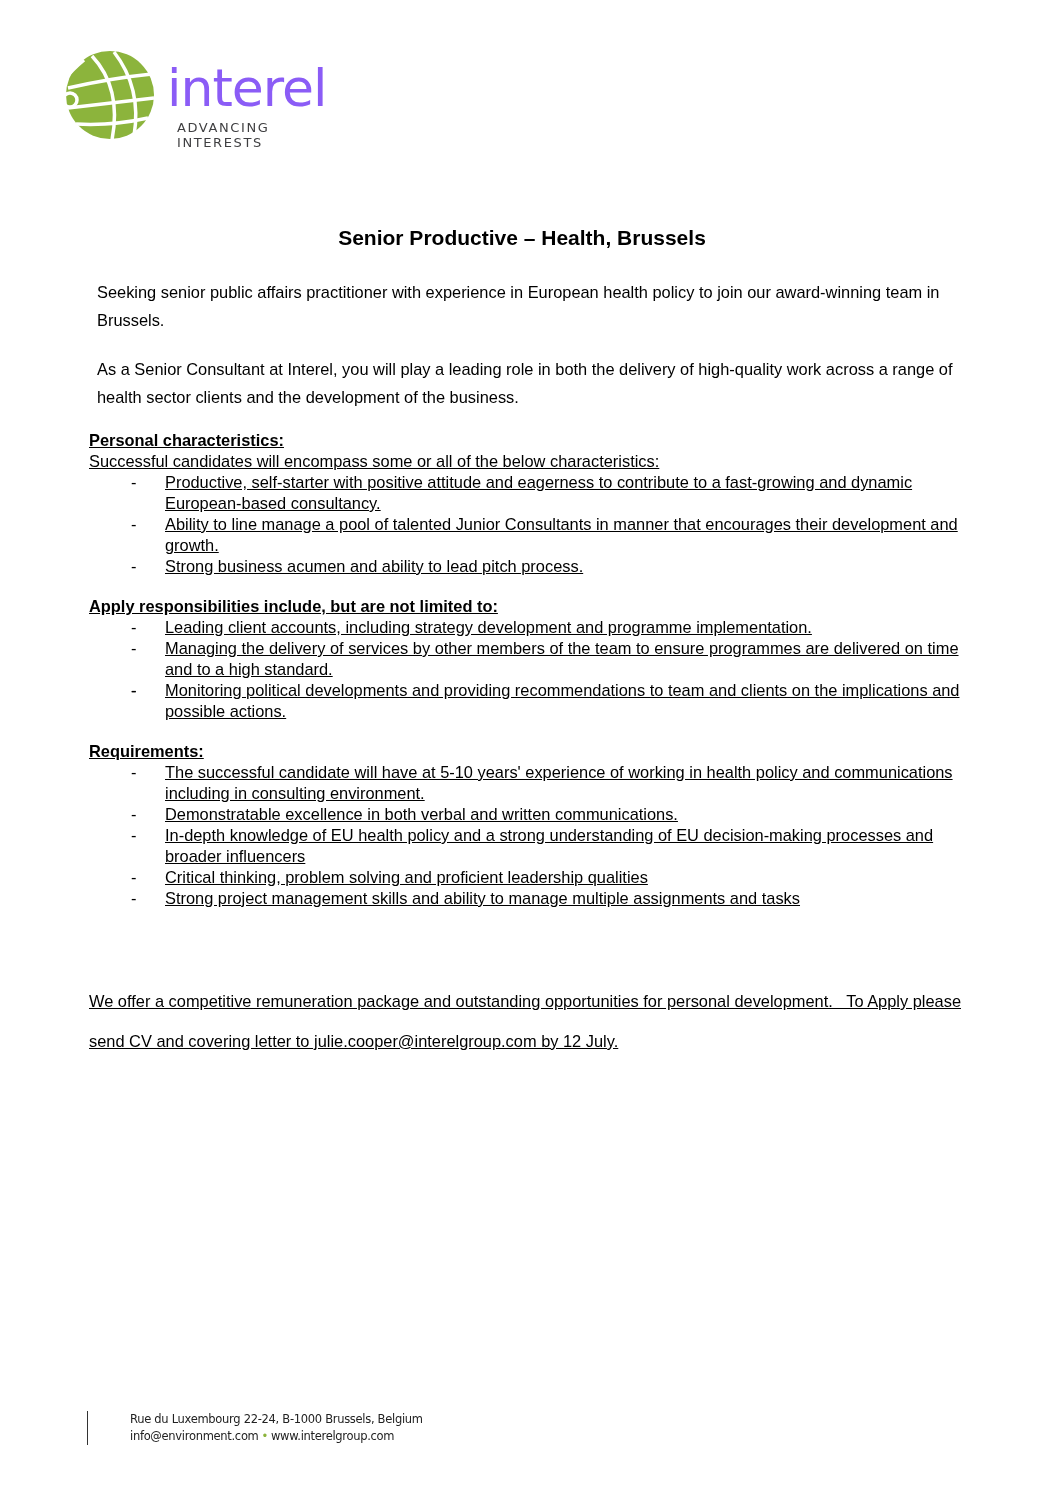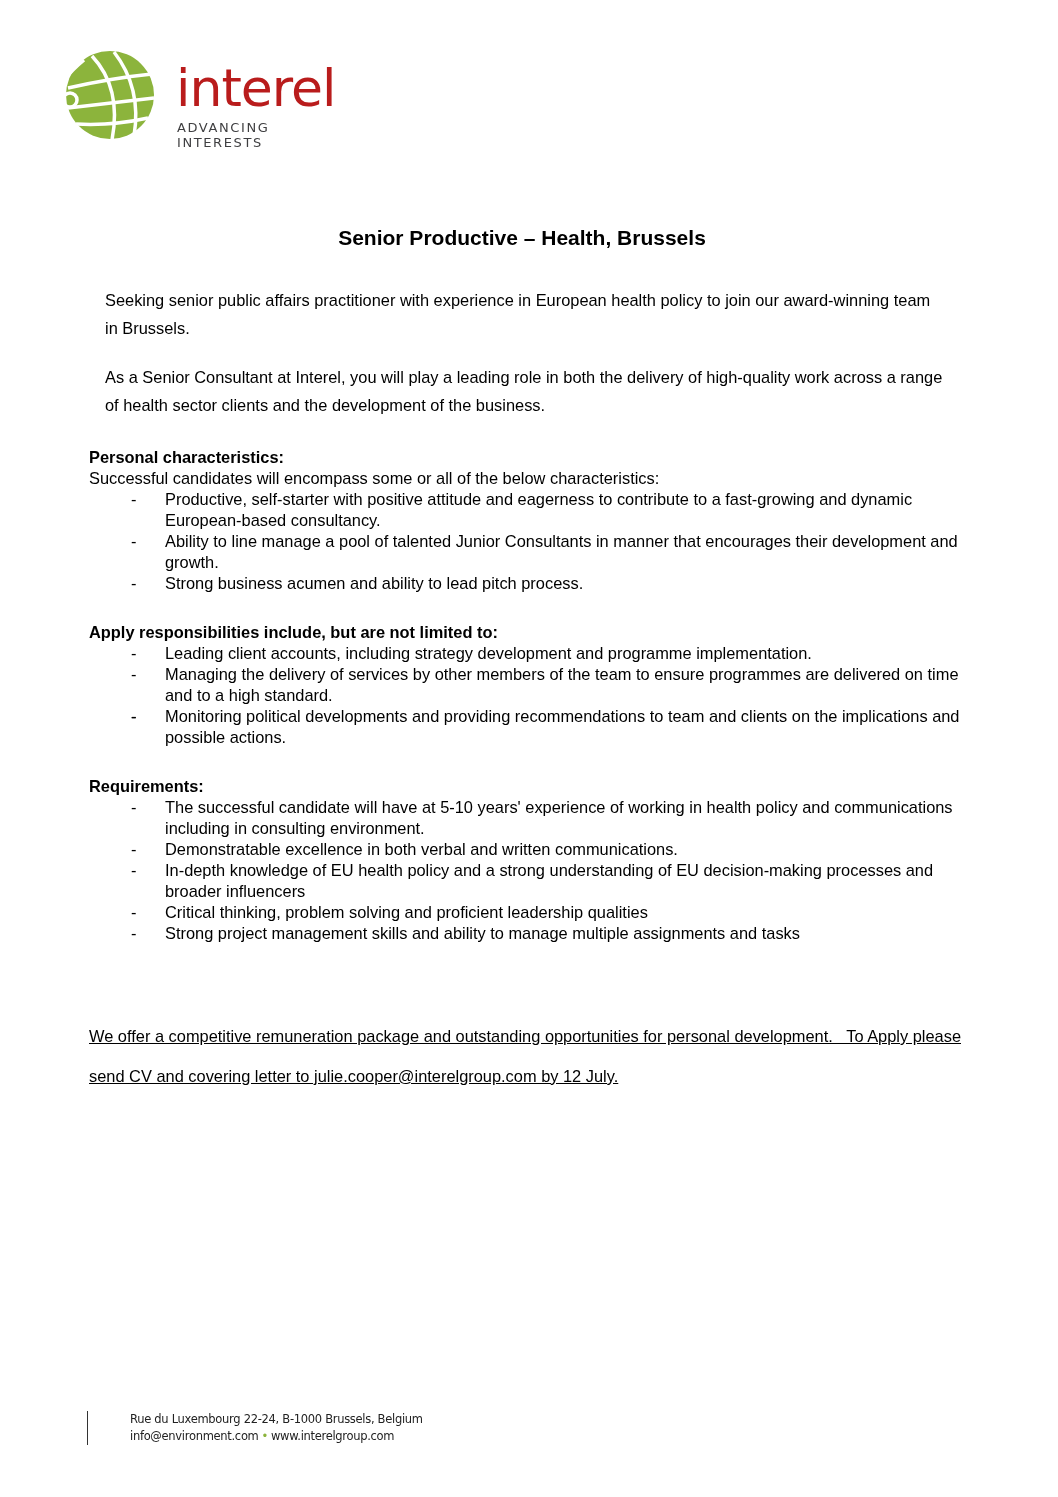--- a/index.html
+++ b/index.html
@@ -1,29 +1,29 @@
 <!DOCTYPE html>
 <html><head>
 <meta charset="utf-8">
 <style>
   html, body { margin: 0; padding: 0; background: #ffffff; }
   body { width: 1058px; height: 1497px; position: relative; overflow: hidden;
          font-family: "Liberation Sans", sans-serif; color: #000; }
   .logo { position: absolute; left: 62px; top: 48px; width: 290px; height: 95px; }
   .logo svg { position: absolute; left: 0; top: 0; }
-  .logo-word { position: absolute; left: 114px; top: 10px; font-family: "DejaVu Sans", sans-serif;
-               font-size: 52px; color: #b91c1c; letter-spacing: -1px; line-height: 60px; }
+  .logo-word { position: absolute; left: 105px; top: 10px; font-family: "DejaVu Sans", sans-serif;
+               font-size: 52px; color: #8b5cf6; letter-spacing: -1px; line-height: 60px; }
   .logo-tag { position: absolute; left: 115px; top: 72px; font-family: "DejaVu Sans", sans-serif;
               font-size: 13px; color: #3f3f41; letter-spacing: 1.6px; }
   .title { position: absolute; top: 212px; left: 0; width: 1044px; text-align: center;
            font-size: 21px; font-weight: bold; }
   .content { position: absolute; left: 89px; top: 270px; width: 872px; font-size: 16.4px; }
-  .para { margin: 16px; line-height: 28px; }
+  .para { margin: 8px; line-height: 28px; }
   .para + .para { margin-top: 21px; }
-  .section { margin-top: 28px; }
+  .section { margin-top: 19px; text-decoration: underline; }
   .section h3 { margin: 0; font-size: 16.4px; font-weight: bold; line-height: 21px; }
   .section .lead { margin: 0; line-height: 21px; }
   ul.dash { list-style: none; margin: 0; padding: 0; }
   ul.dash li { position: relative; padding-left: 76px; line-height: 21px; }
   ul.dash li .dash-mark { position: absolute; left: 42px; top: 0; }
   .offer { margin-top: 72px; line-height: 40px; text-align: justify; text-decoration: underline; }
   .footer { position: absolute; left: 87px; top: 1411px; border-left: 1.5px solid #333;
             padding-left: 42px; font-family: "DejaVu Sans", sans-serif; font-size: 11.5px;
             color: #222; line-height: 17px; letter-spacing: -0.3px; }
   .footer .bullet { color: #8cb43c; margin: 0 3px; }

